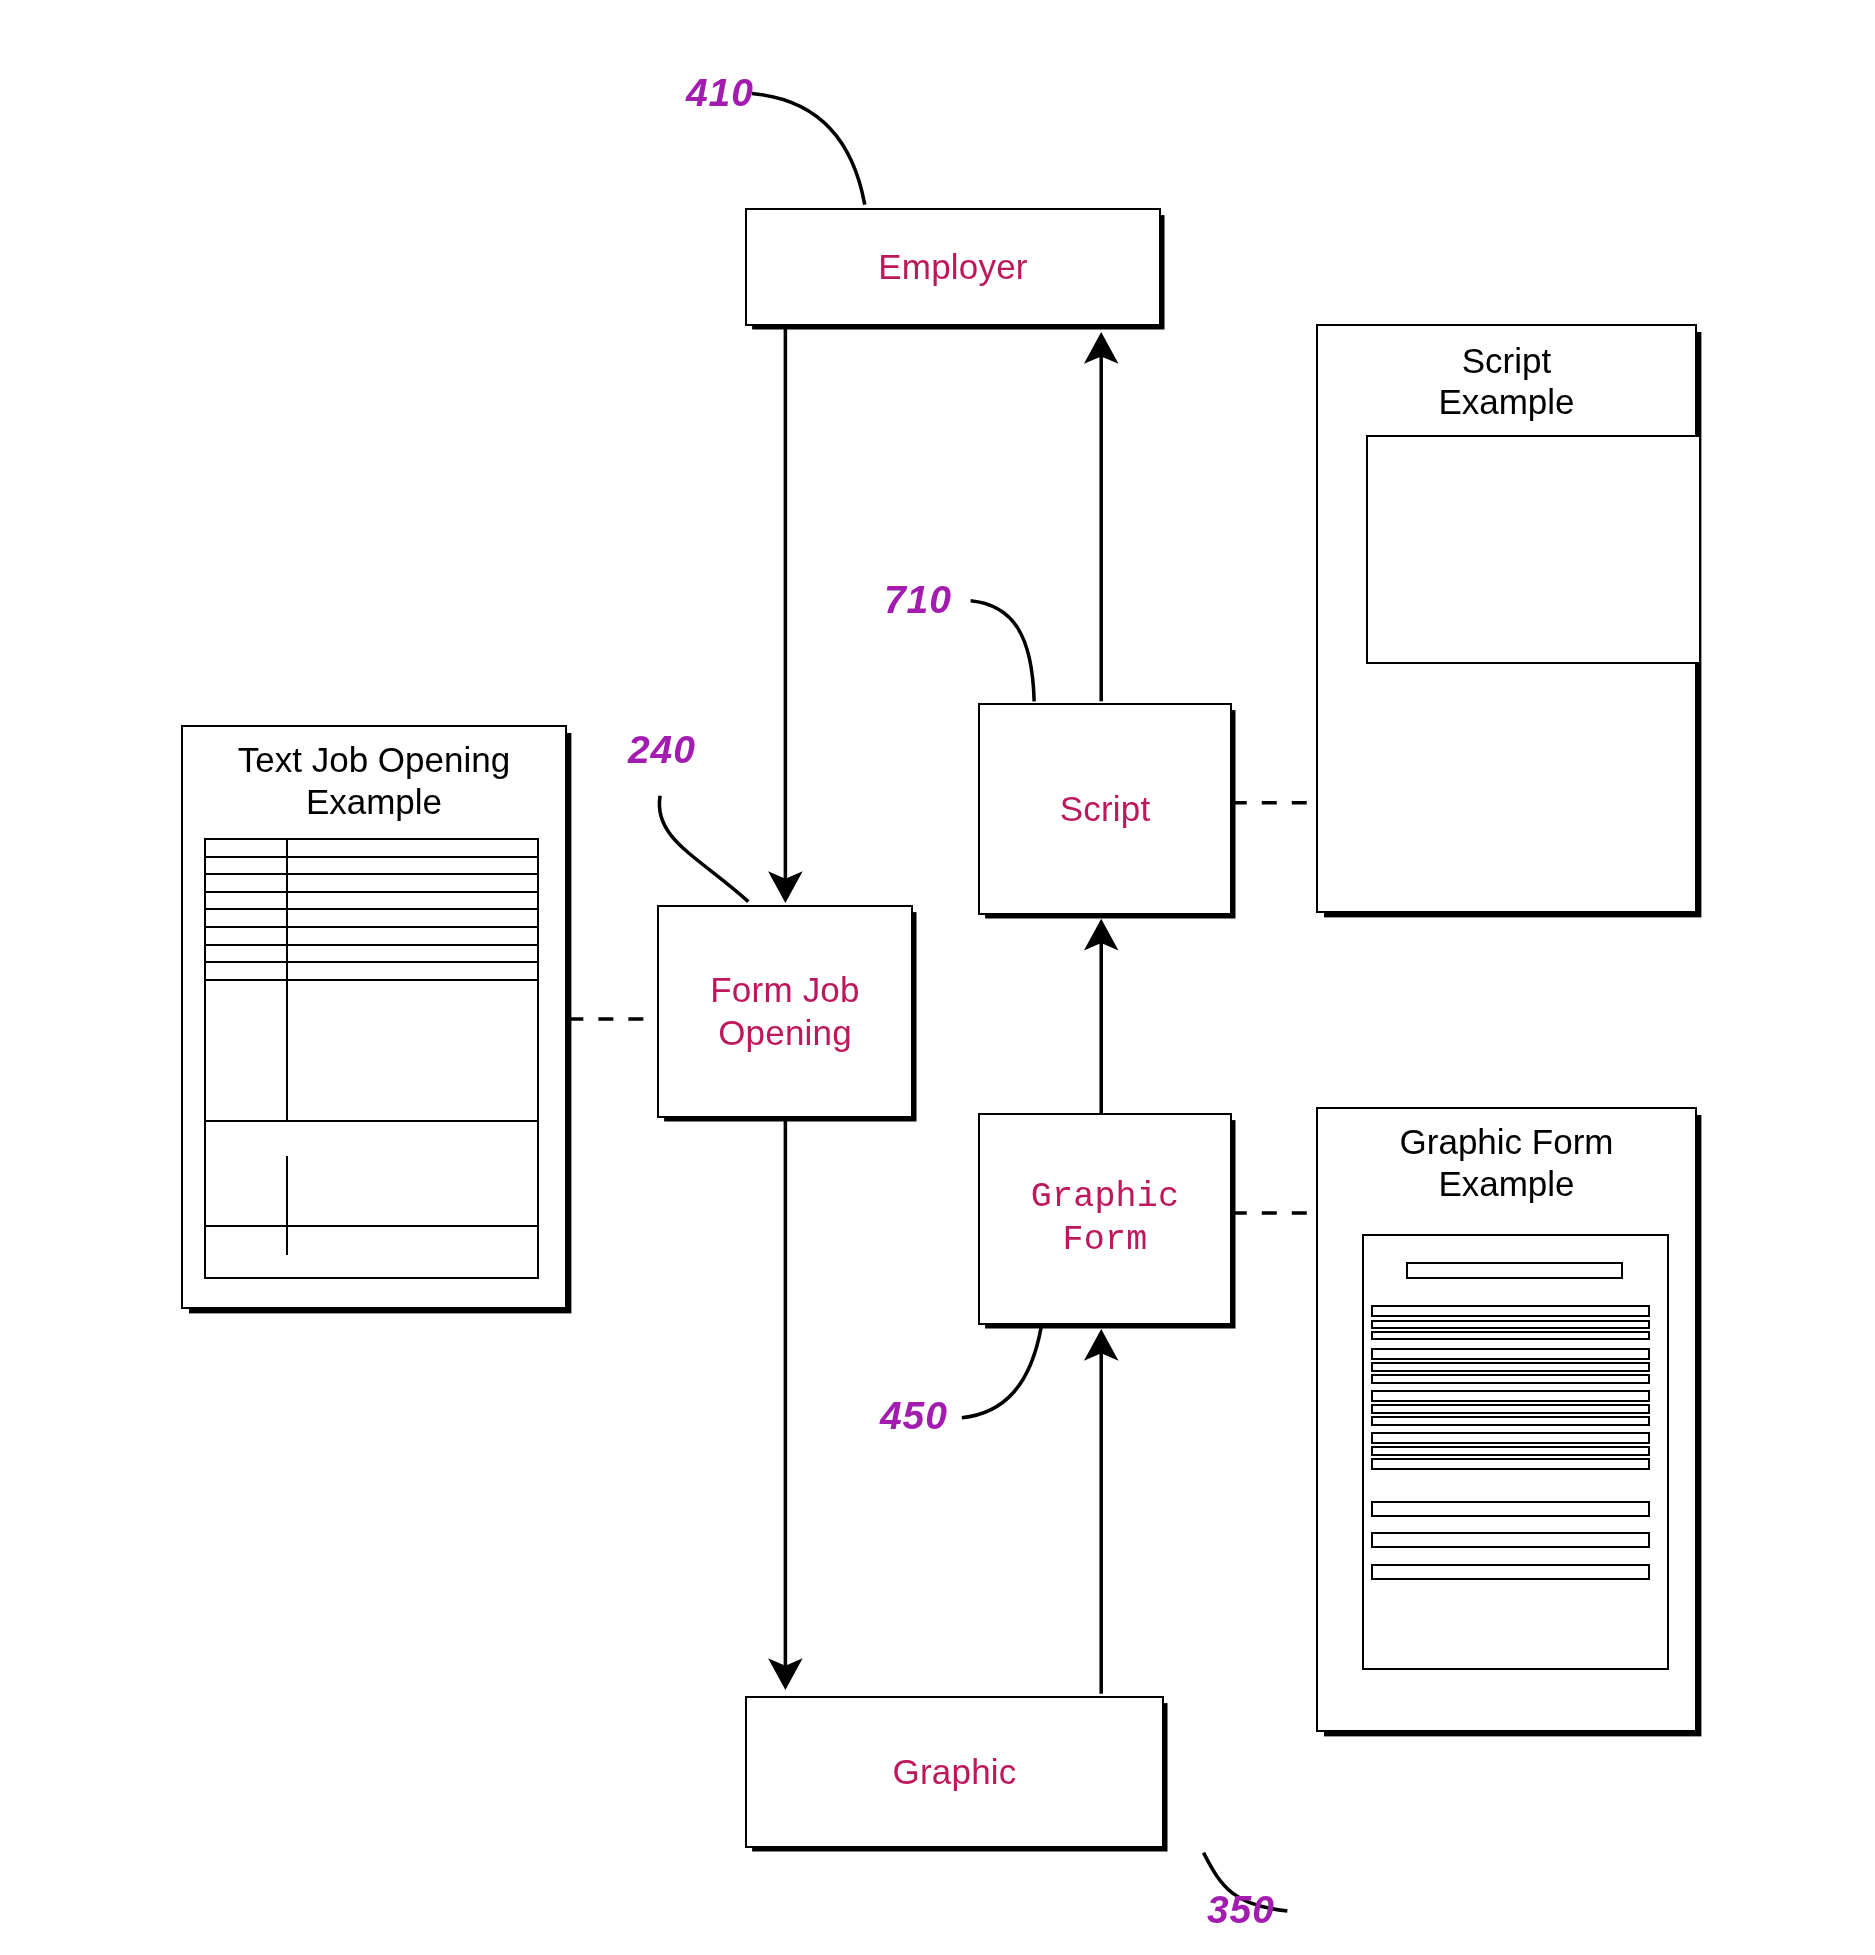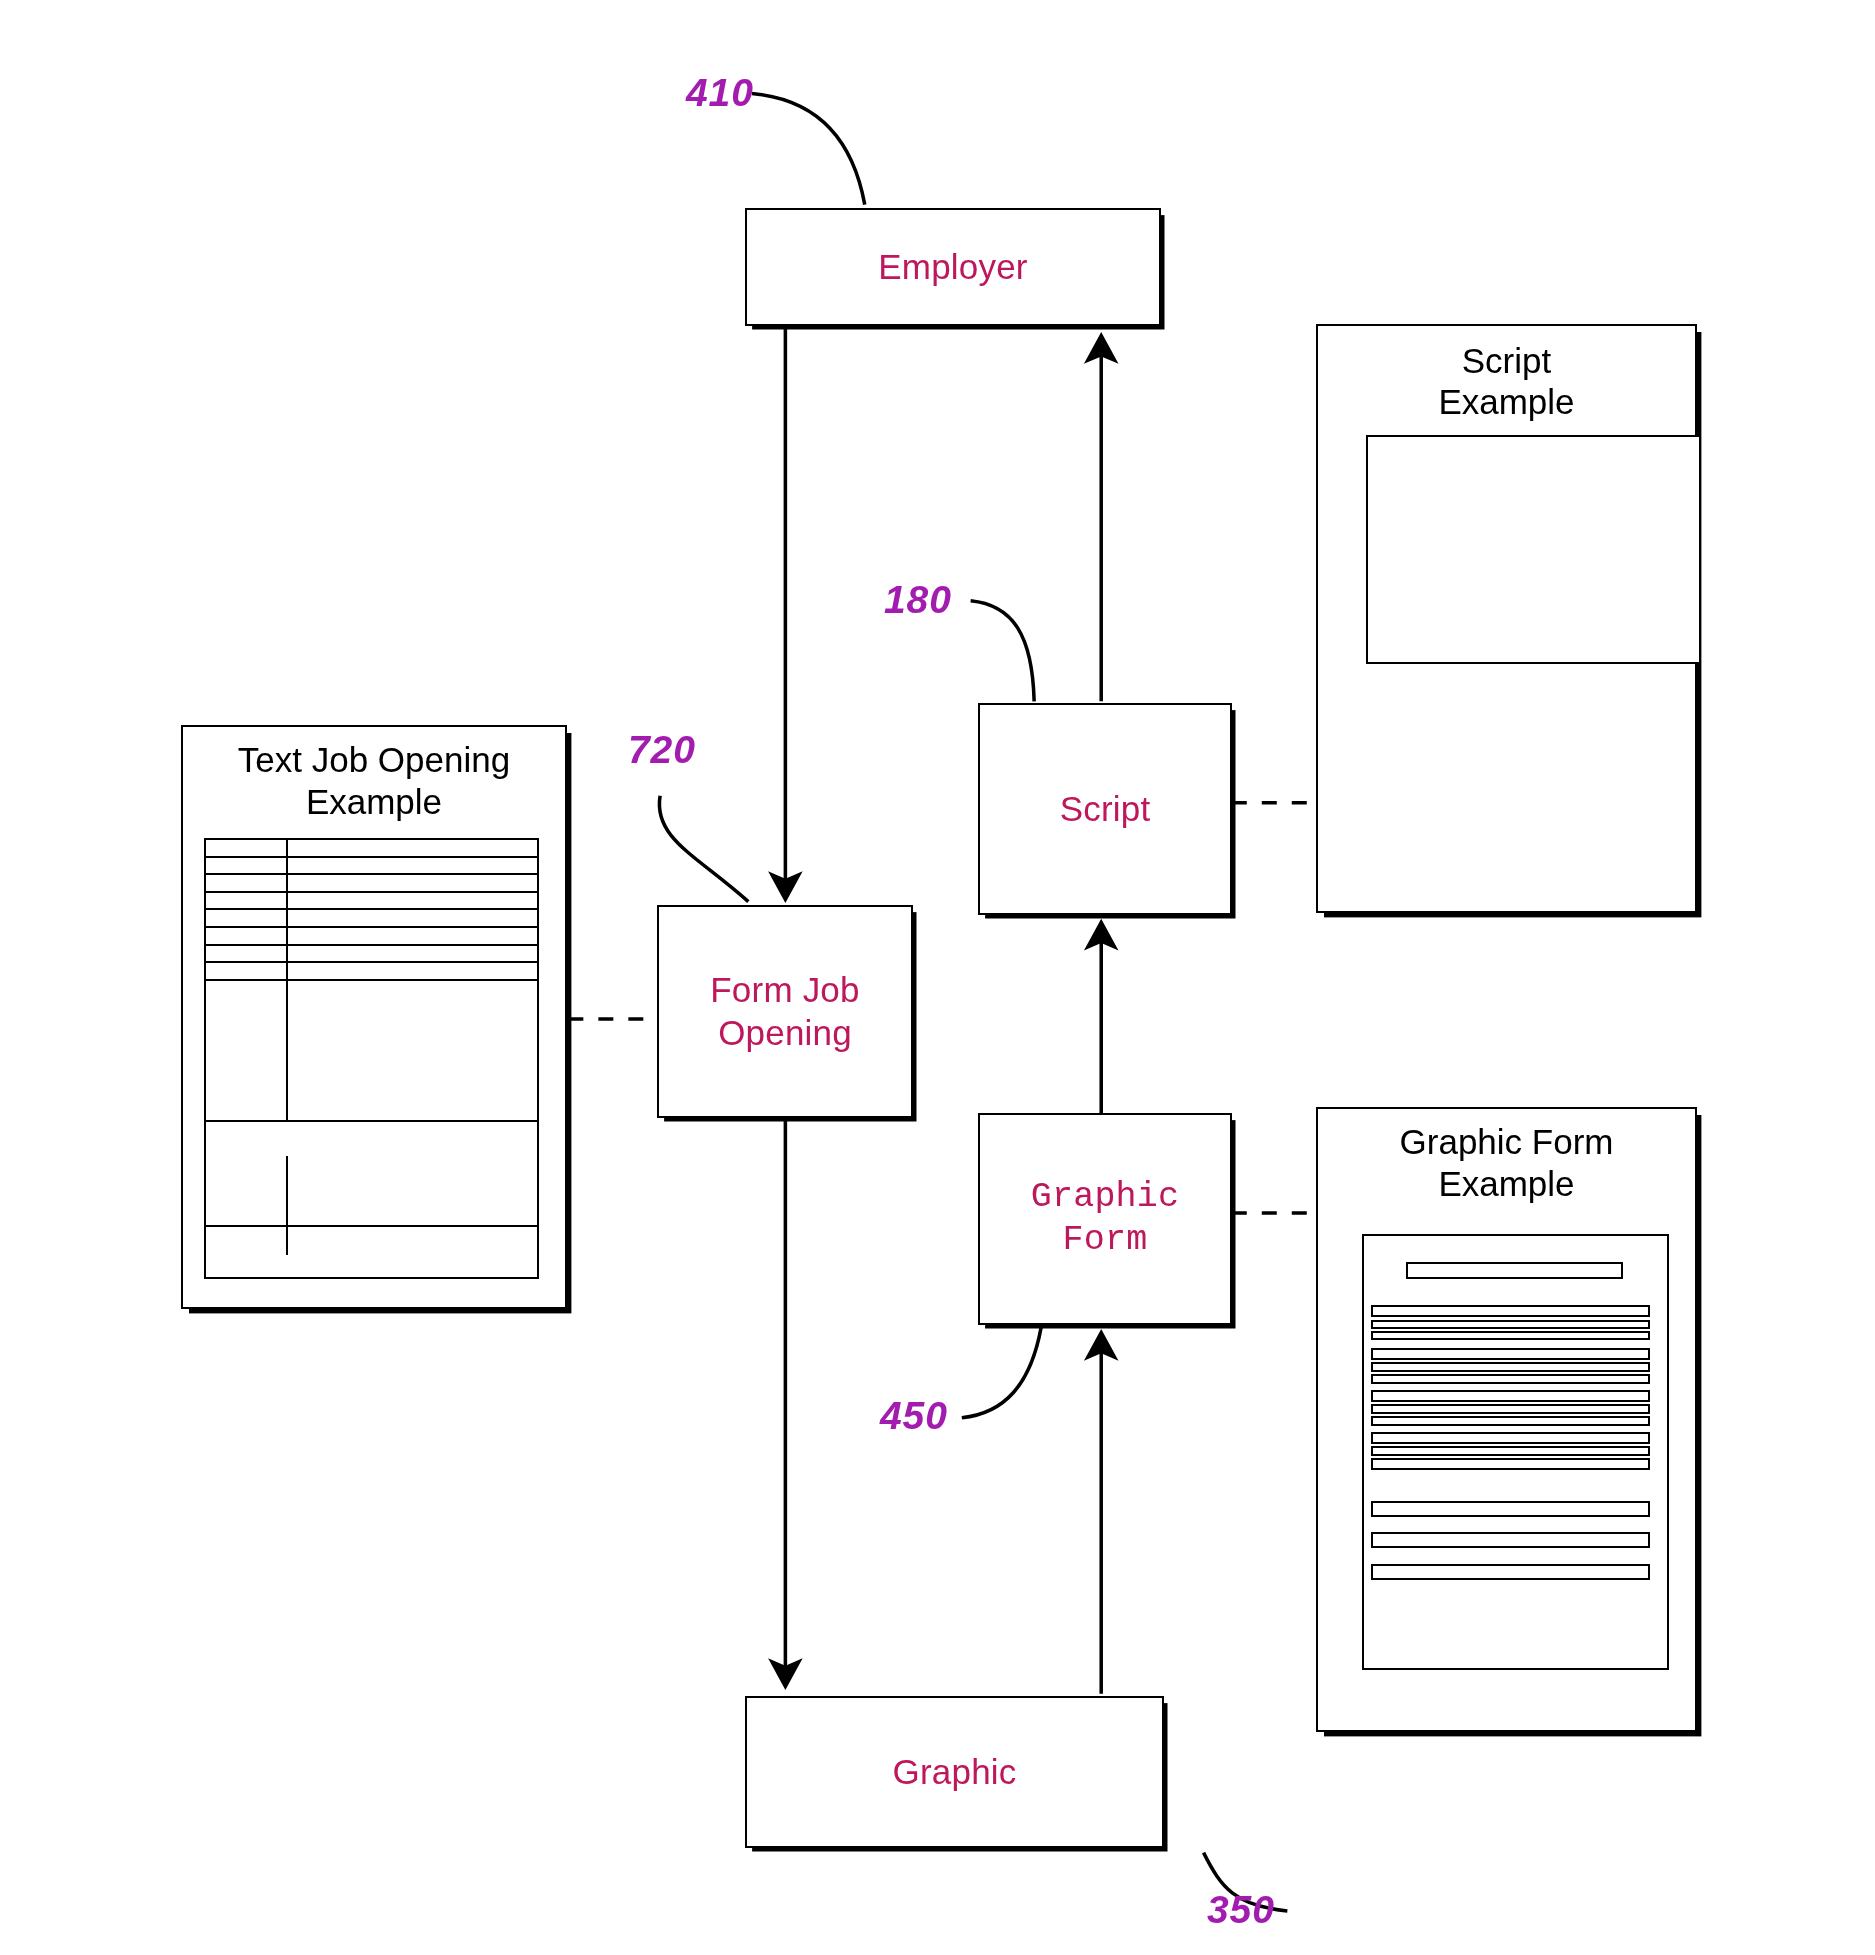--- a/index.html
+++ b/index.html
@@ -172,22 +172,22 @@
     <g>
       <path d="M1100,681 C1148,686 1170,720 1172,795" fill="none" stroke="#000000" stroke-width="4"></path>
     </g>
     <g>
       <path d="M1090,1607 C1138,1602 1168,1570 1180,1504" fill="none" stroke="#000000" stroke-width="4"></path>
     </g>
   </svg>
 
   <div class="ref-label" style="left:686px; top:71px;">410</div>
   <div class="ref-label" style="left:1207px; top:1888px;">350</div>
-  <div class="ref-label" style="left:628px; top:728px;">720</div>
-  <div class="ref-label" style="left:884px; top:578px;">180</div>
+  <div class="ref-label" style="left:628px; top:728px;">240</div>
+  <div class="ref-label" style="left:884px; top:578px;">710</div>
   <div class="ref-label" style="left:880px; top:1394px;text-align:center;">450</div>
 
   <div class="node" style="left:745px; top:208px; width:416px; height:118px;">
     <span>Employer</span>
   </div>
 
   <div class="node" style="left:745px; top:1696px; width:419px; height:152px;">
     <span>Graphic</span>
   </div>
 

